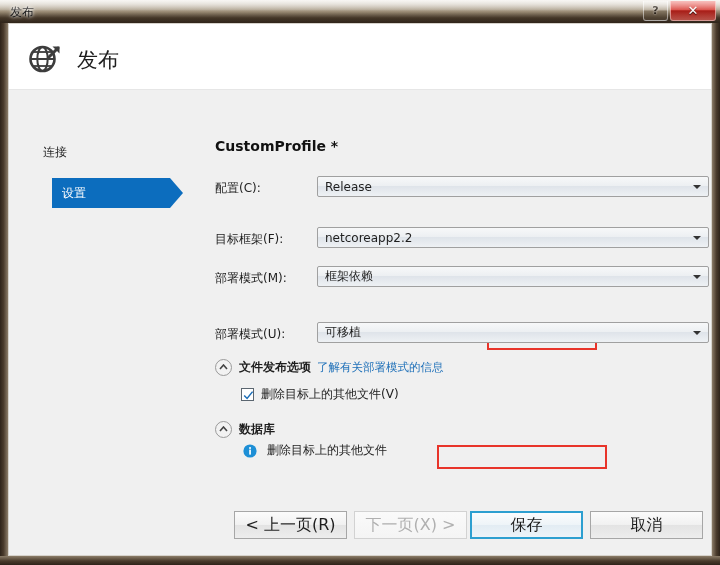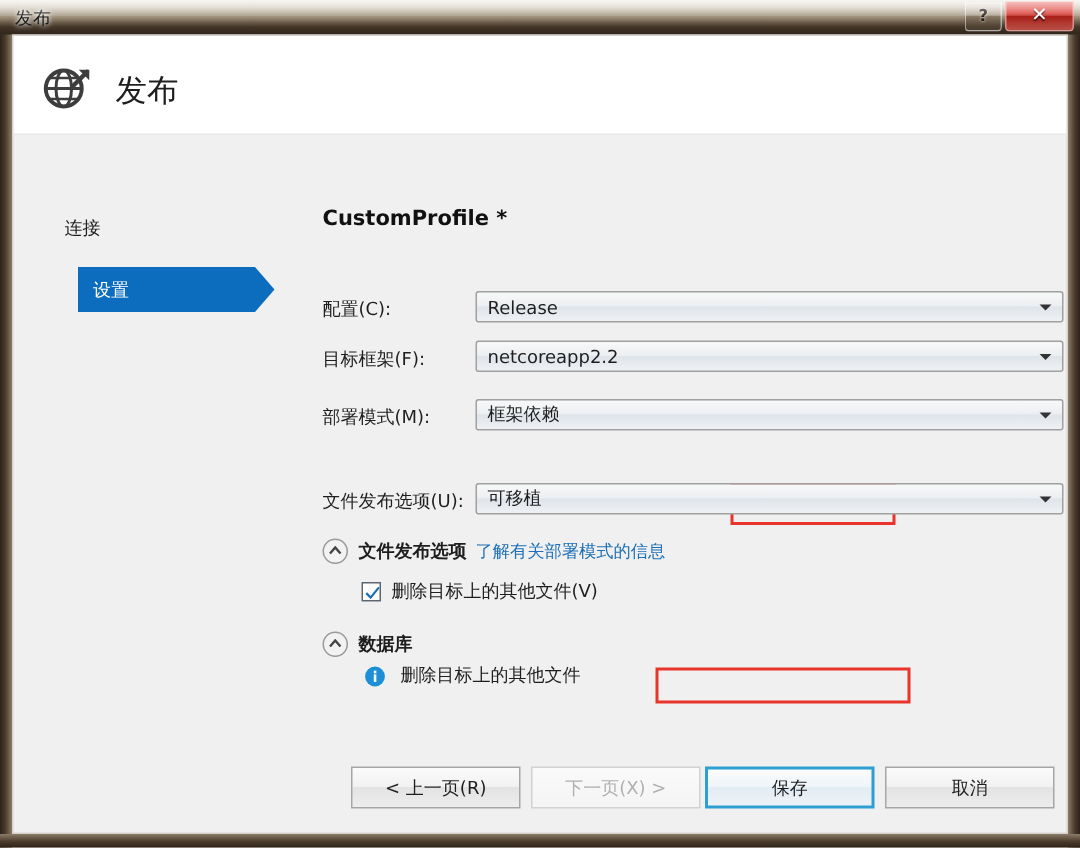--- a/index.html
+++ b/index.html
@@ -205,21 +205,21 @@
   .combo-arrow {
     position: absolute;
     right: 7px; top: 50%;
     transform: translateY(-50%);
     width: 0; height: 0;
     border-left: 4px solid transparent;
     border-right: 4px solid transparent;
     border-top: 4px solid #333333;
   }
 
-  .row-config   { top: 104px; padding-left: 17px; }
+  .row-config   { top: 86px; padding-left: 17px; }
   .row-fw       { top: 137px; }
   .row-deploy   { top: 176px; }
   .row-runtime  { top: 232px; }
 
   .hl-box {
     position: absolute;
     border: 2px solid #e8342a;
     box-sizing: border-box;
     pointer-events: none;
   }
@@ -304,21 +304,21 @@
     width: 702px; height: 60px;
   }
   .btn {
     position: absolute;
     top: 16px;
     height: 28px;
     box-sizing: border-box;
     border: 1px solid #a6a6a6;
     border-radius: 0;
     background: linear-gradient(180deg, #fbfbfb 0%, #f1f1f1 48%, #e3e3e3 50%, #ededed 100%);
-    font-size: 12px;
+    font-size: 16px;
     font-family: "DejaVu Sans", "Liberation Sans", sans-serif;
     color: #1e1e1e;
     display: flex;
     align-items: center;
     justify-content: center;
     cursor: default;
     white-space: nowrap;
   }
   .btn-prev   { left: 225px; width: 113px; }
   .btn-next   { left: 345px; width: 113px; color: #b0b0b0; border-color: #d2d2d2;
@@ -397,21 +397,21 @@
         <div class="combo">
           <span class="combo-value">框架依赖</span>
           <span class="combo-arrow"></span>
         </div>
       </div>
       <div class="hl-box hl-deploy"></div>
 
       <a class="link">了解有关部署模式的信息</a>
 
       <div class="row row-runtime">
-        <span class="row-label">文件发布选项(U):</span>
+        <span class="row-label">部署模式(U):</span>
         <div class="combo">
           <span class="combo-value">可移植</span>
           <span class="combo-arrow"></span>
         </div>
       </div>
 
       <div class="section-head sec-files">
         <span class="chev">
           <svg width="9" height="6" viewBox="0 0 9 6">
               <path d="M1 5 L4.5 1 L8 5" fill="none" stroke="#444" stroke-width="1.6"></path>

